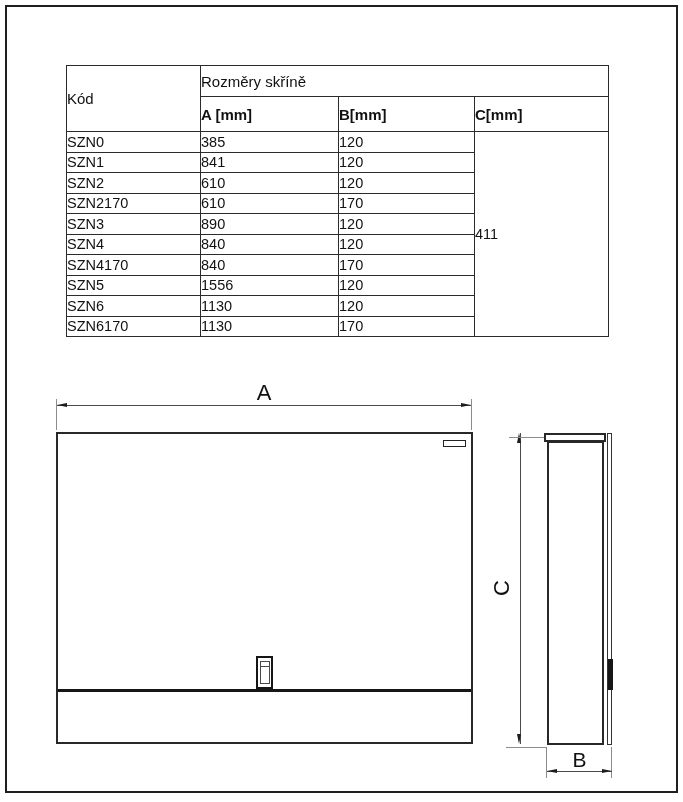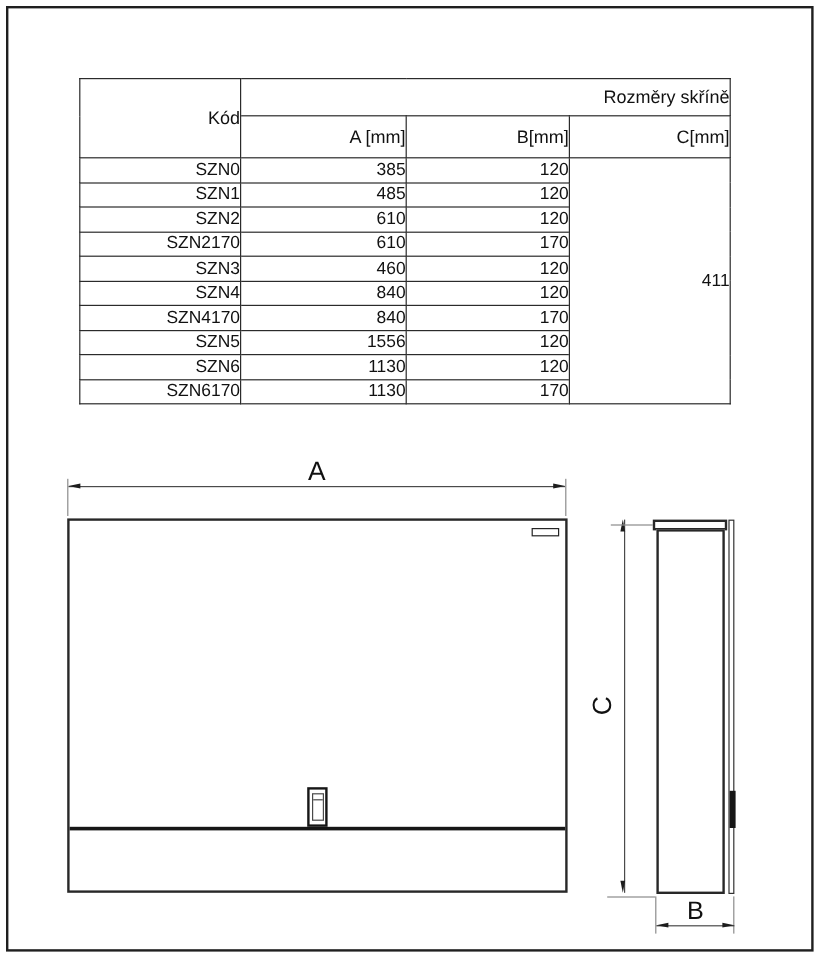--- a/index.html
+++ b/index.html
@@ -20,30 +20,30 @@
 
   
   table.dim-table {
     position: absolute; left: 66px; top: 65px;
     width: 542px;
     border-collapse: collapse;
     table-layout: fixed;
   }
   table.dim-table th, table.dim-table td {
     border: 1.5px solid #2b2b2b;
-    text-align: right;
+    text-align: left;
     vertical-align: middle;
     font-size: 15px;
     font-weight: 400;
     color: #111;
     padding: 0;
     background: #fff;
   }
   tr.group-row th { height: 30px; }
-  tr.colhead-row th { height: 34px; }
+  tr.colhead-row th { height: 34px; font-weight: bold; }
   tr.data-row td { height: 19.5px; font-size: 14.5px; }
 
   
   .hline { background: #4a4a4a; height: 1px; }
   .vline { background: #4a4a4a; width: 1px; }
   .ext   { background: #8c8c8c; }
   .outline { border: 2px solid #282828; box-sizing: border-box; background: #fff; }
 
   
   .arr { width: 0; height: 0; }
@@ -81,36 +81,36 @@
     <th>C[mm]</th>
   </tr>
   <tr class="data-row">
     <td>SZN0</td>
     <td>385</td>
     <td>120</td>
     <td rowspan="10">411</td>
   </tr>
   <tr class="data-row">
     <td>SZN1</td>
-    <td>485</td>
+    <td>841</td>
     <td>120</td>
   </tr>
   <tr class="data-row">
     <td>SZN2</td>
     <td>610</td>
     <td>120</td>
   </tr>
   <tr class="data-row">
     <td>SZN2170</td>
     <td>610</td>
     <td>170</td>
   </tr>
   <tr class="data-row">
     <td>SZN3</td>
-    <td>460</td>
+    <td>890</td>
     <td>120</td>
   </tr>
   <tr class="data-row">
     <td>SZN4</td>
     <td>840</td>
     <td>120</td>
   </tr>
   <tr class="data-row">
     <td>SZN4170</td>
     <td>840</td>

